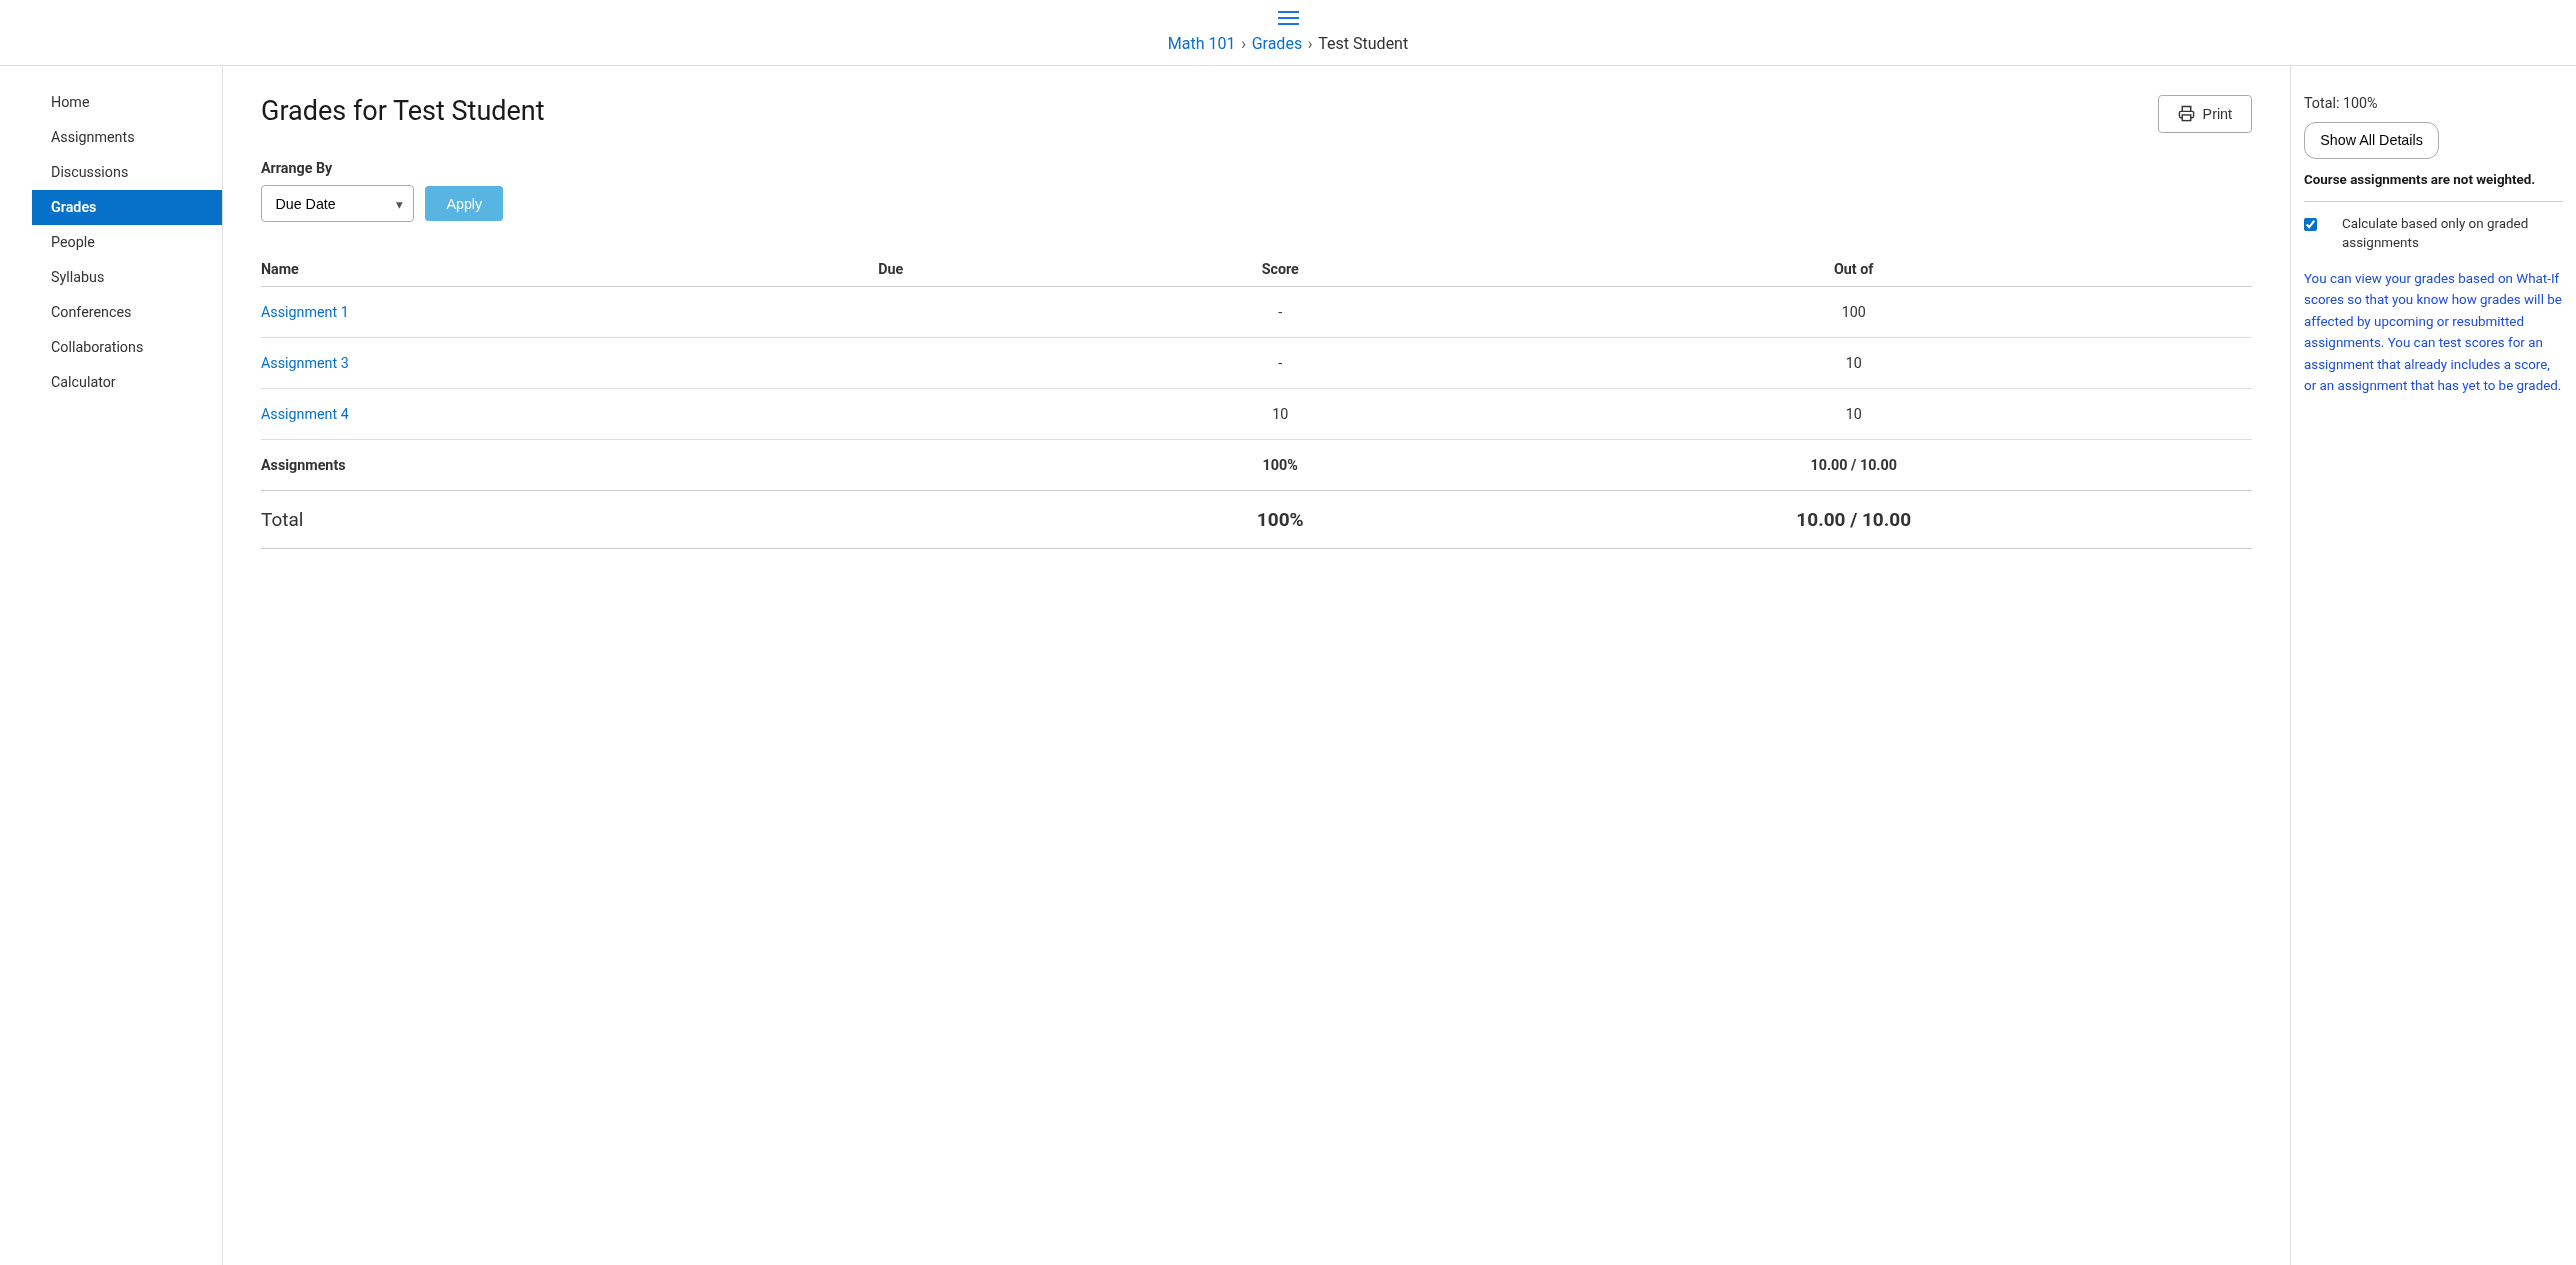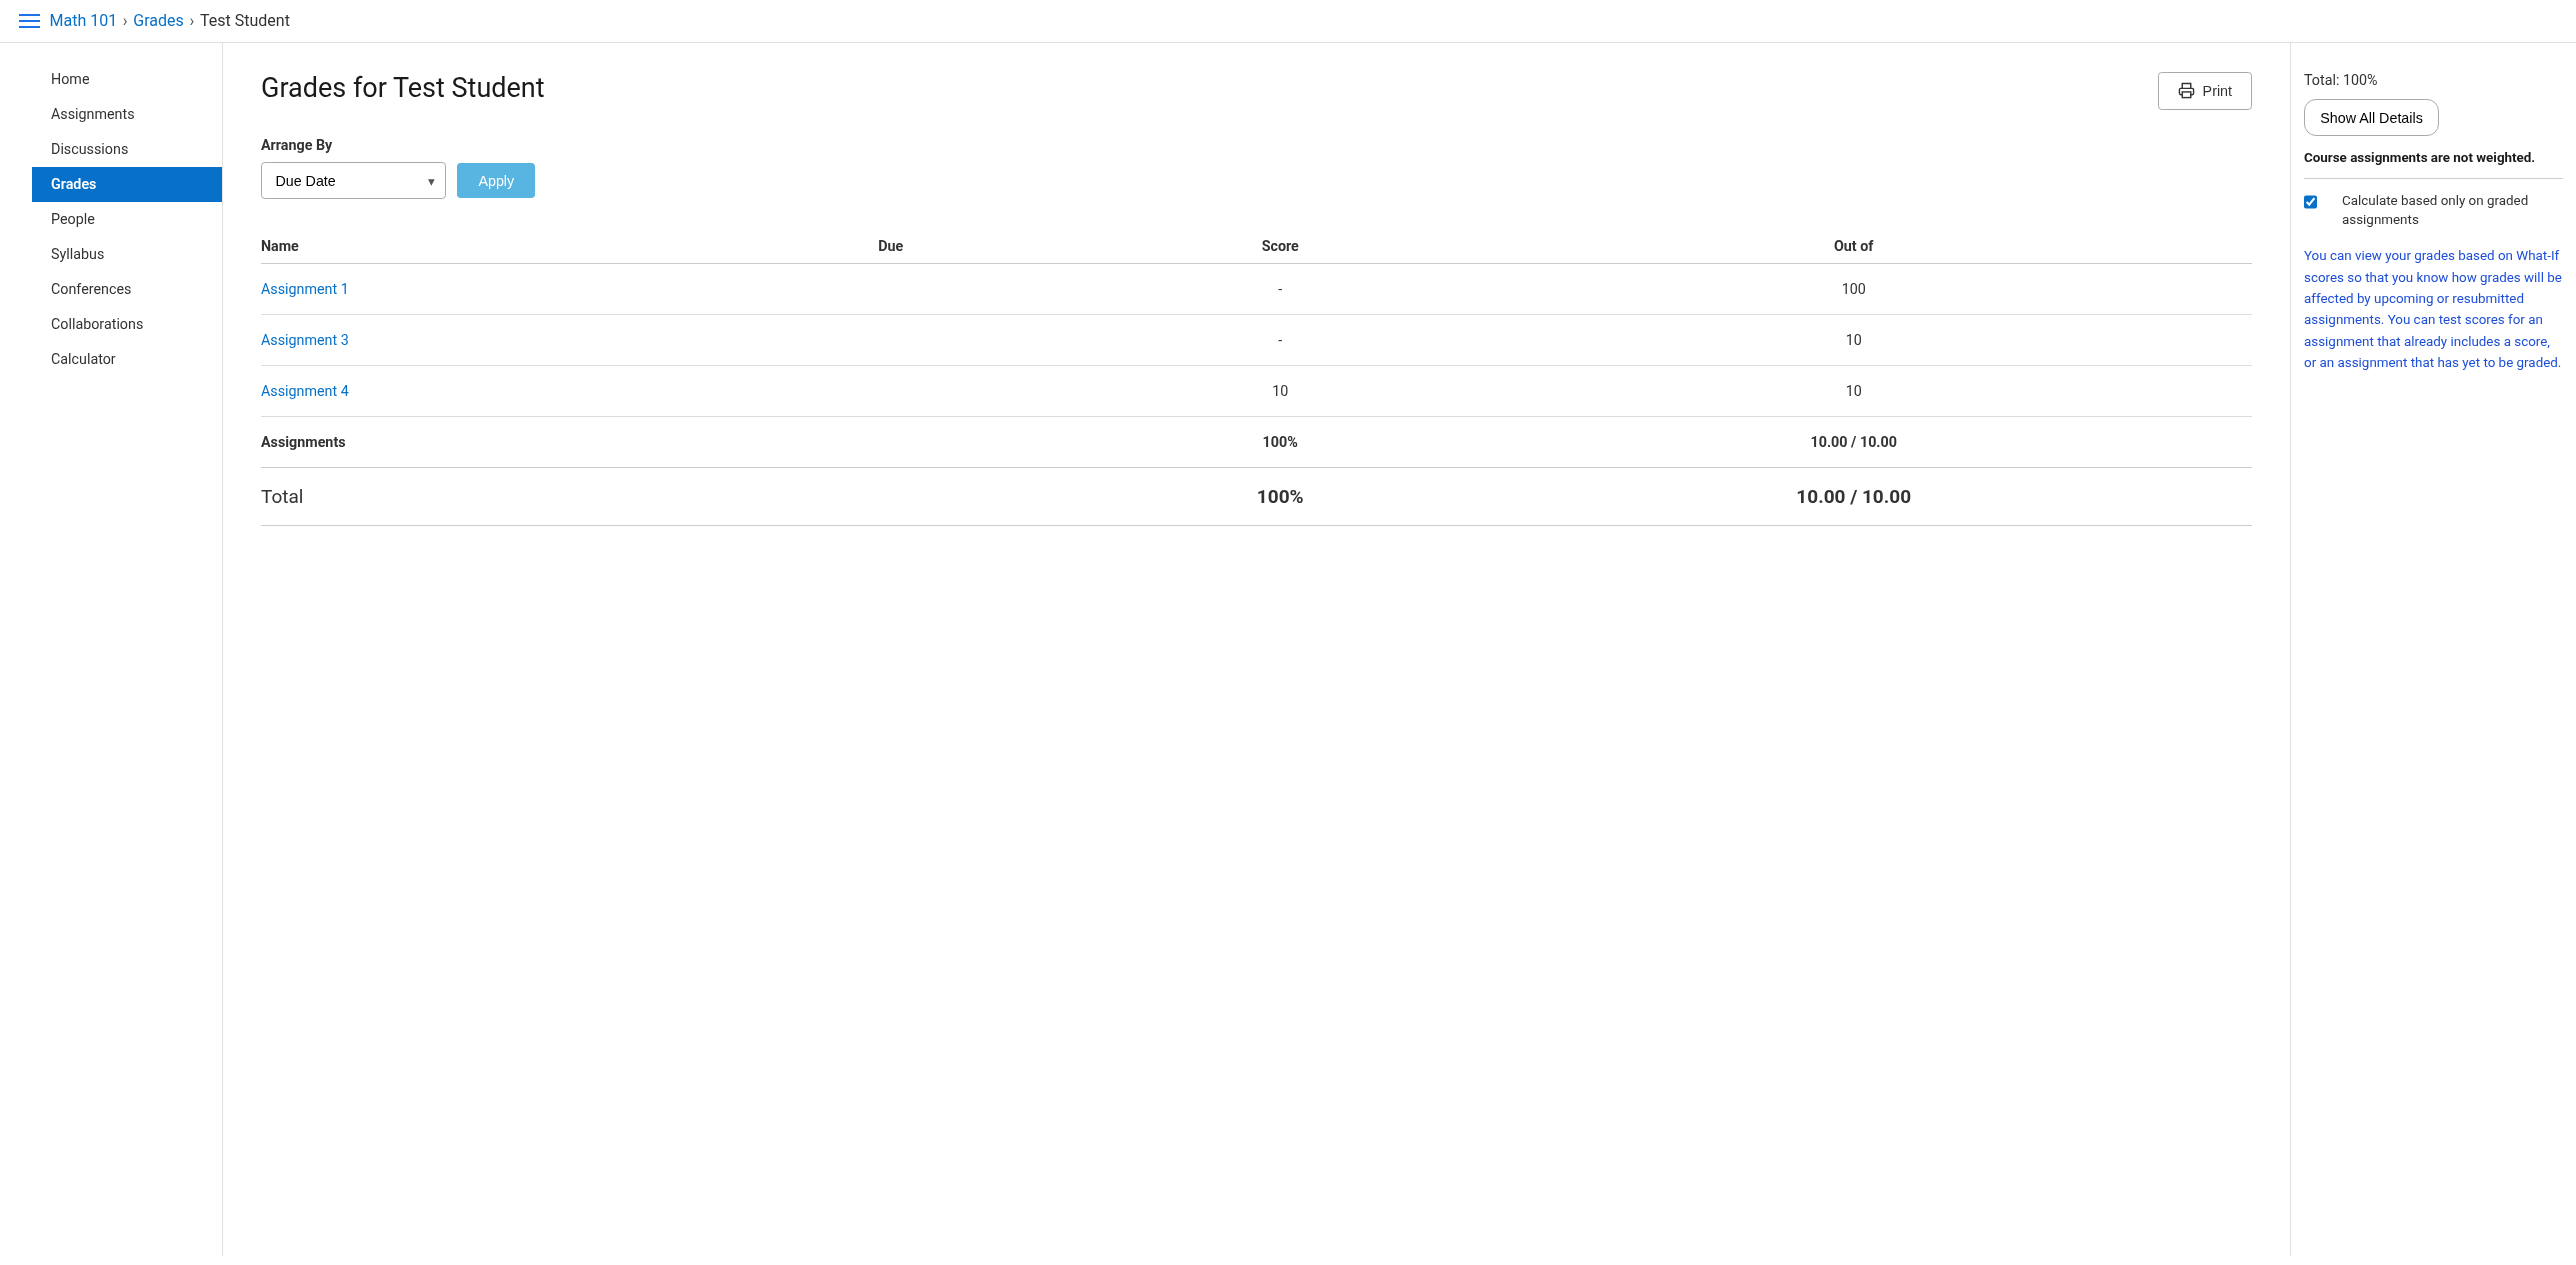--- a/index.html
+++ b/index.html
@@ -5,20 +5,21 @@
     * { box-sizing: border-box; margin: 0; padding: 0; }
     body { font-family: -apple-system, BlinkMacSystemFont, "Segoe UI", Roboto, sans-serif; font-size: 15.3px; color: #333; background: #fff; }
 
     
     .top-bar {
       display: flex;
       align-items: center;
       padding: 11.4px 19px;
       border-bottom: 1px solid #e0e0e0;
       gap: 9.5px;
+      flex-direction: column;
     }
     .hamburger { color: #1a73e8; cursor: pointer; display: flex; flex-direction: column; gap: 3.8px; }
     .hamburger span { display: block; width: 21px; height: 1.9px; background: #1a73e8; }
     .breadcrumb { display: flex; align-items: center; gap: 5.7px; font-size: 16px; }
     .breadcrumb a { color: #0770C8; text-decoration: none; }
     .breadcrumb .sep { color: #555; }
     .breadcrumb .current { color: #333; }
 
     
     .layout { display: flex; min-height: calc(100vh - 52px); }
@@ -80,21 +81,21 @@
     .arrange-label { font-weight: 700; font-size: 14.3px; margin-bottom: 9.5px; }
     .arrange-row { display: flex; align-items: center; gap: 11.4px; }
     .arrange-select {
       padding: 9.5px 38px 9.5px 13.4px;
       font-size: 14.3px;
       border: 1px solid #aaa;
       border-radius: 3.8px;
       background: #fff;
       appearance: none;
       -webkit-appearance: none;
-      width: 185px;
+      width: 153px;
       cursor: pointer;
       position: relative;
     }
     .select-wrapper {
       position: relative;
       display: inline-block;
     }
     .select-chevron {
       position: absolute;
       right: 11.4px;

